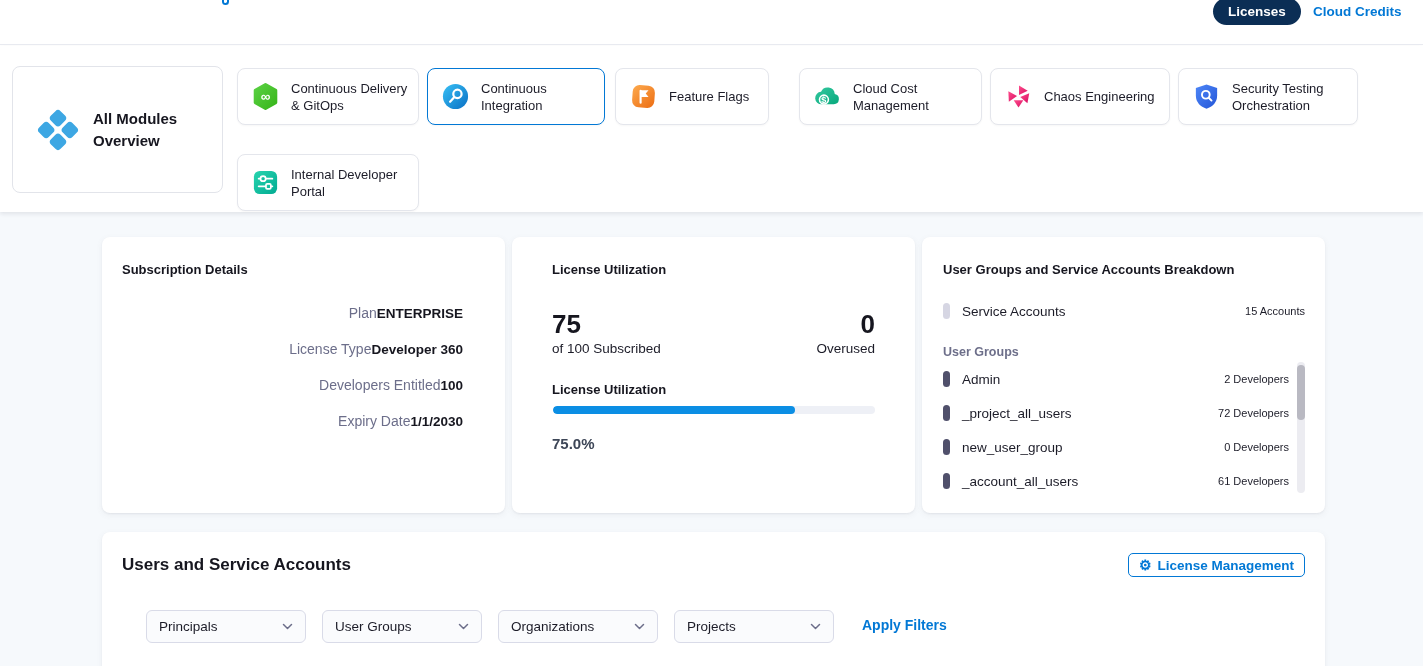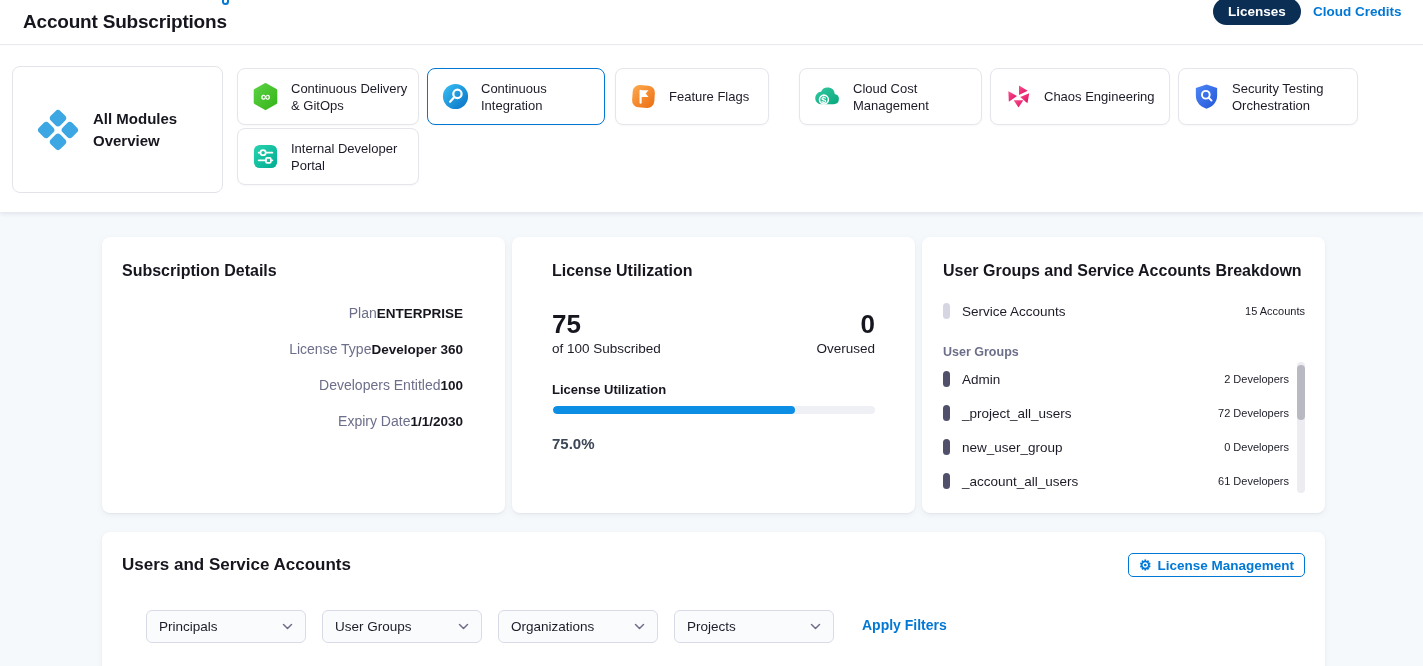--- a/index.html
+++ b/index.html
@@ -20,30 +20,30 @@
   .overview-label { font-size:15px; font-weight:bold; line-height:22px; color:#16161f; }
   .module-card { position:absolute; height:57px; width:182px; background:#fff; border:1px solid #e4e6ec; border-radius:8px; display:flex; align-items:center; gap:11px; padding:0 10px 0 13px; cursor:pointer; box-shadow:0 1px 2px rgba(40,41,61,.04); }
   .module-card.selected { border:1.5px solid #0278d5; }
   .module-label { font-size:13px; font-weight:500; line-height:17px; color:#1c1c28; }
   .mc-0 { left:237px; top:22px; }
   .mc-1 { left:427px; top:22px; width:178px; }
   .mc-2 { left:615px; top:22px; width:154px; }
   .mc-3 { left:799px; top:22px; width:183px; }
   .mc-4 { left:990px; top:22px; width:180px; }
   .mc-5 { left:1178px; top:22px; width:180px; }
-  .mc-6 { left:237px; top:82px; }
+  .mc-6 { left:237px; top:108px; }
   .micon { flex:0 0 auto; display:block; }
 
   
   .lower-bg { position:absolute; left:0; top:212px; width:1423px; height:454px; background:#f6f9fc; }
   .info-card { position:absolute; top:237px; width:403px; height:276px; background:#fff; border-radius:8px; box-shadow:0 1px 2px rgba(40,41,61,.06), 0 2px 6px rgba(96,97,112,.08); }
   .card-1 { left:102px; }
   .card-2 { left:512px; }
   .card-3 { left:922px; }
-  .card-title { font-size:16px; font-weight:bold; color:#16161f; }
+  .card-title { font-size:13px; font-weight:bold; color:#16161f; }
 
   
   .card-1 .card-title { position:absolute; left:20px; top:25px; }
   .kv-row { position:absolute; left:20px; right:42px; height:20px; display:flex; justify-content:flex-end; align-items:center; }
   .kv-label { font-size:14px; color:#6c6e8a; }
   .kv-value { font-size:13.5px; font-weight:bold; color:#16161f; }
   .kv-0 { top:66px; } .kv-1 { top:102px; } .kv-2 { top:138px; } .kv-3 { top:174px; }
 
   
   .card-2 .card-title { position:absolute; left:40px; top:25px; }
@@ -84,21 +84,20 @@
   .f-0 { left:44px; } .f-1 { left:220px; } .f-2 { left:396px; } .f-3 { left:572px; }
   .apply-filters { position:absolute; left:760px; top:85px; font-size:14px; font-weight:bold; color:#0278d5; text-decoration:none; cursor:pointer; }
 </style>
 </head>
 <body>
 
 <div class="page">
 
   <div class="header">
     <div class="breadcrumb-frag"></div>
-    <div class="page-title">Account Subscriptions</div>
     <button class="licenses-pill">Licenses</button>
     <a class="cloud-credits">Cloud Credits</a>
   </div>
 
   <div class="module-strip">
 
     <div class="overview-card">
       <svg class="micon" width="46" height="46" viewBox="0 0 44 44">
         <g transform="rotate(45 22 22)" fill="#3da7e3">
           <rect x="7.5" y="7.5" width="13" height="13" rx="3.5"></rect>

